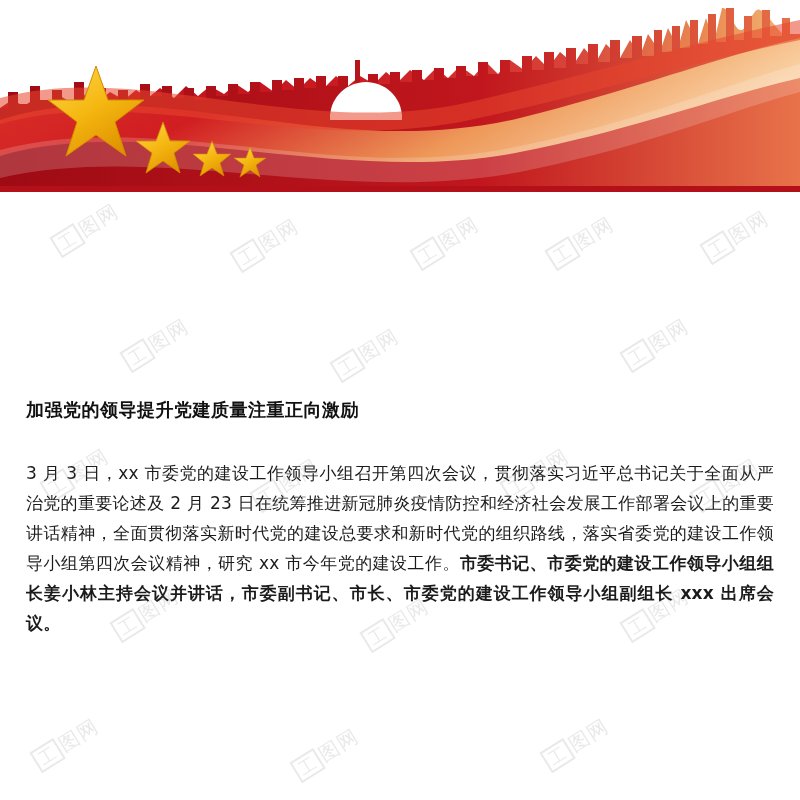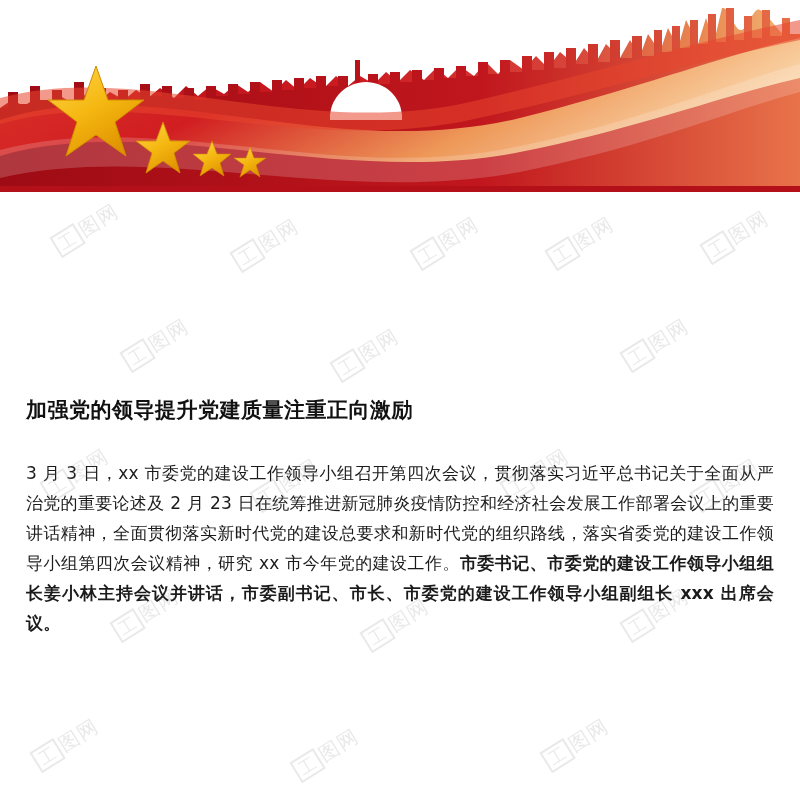--- a/index.html
+++ b/index.html
@@ -65,21 +65,21 @@
     z-index: 2;
     padding: 0 26px;
     box-sizing: border-box;
     width: 800px;
   }
   .title-block {
     margin-top: 196px;
   }
   .doc-title-line {
     font-family: "DejaVu Sans", "Liberation Sans", sans-serif;
-    font-size: 21px;
+    font-size: 18px;
     font-weight: bold;
     color: #111111;
     letter-spacing: 0.5px;
     line-height: 44px;
     white-space: nowrap;
     margin-top: 42px;
   }
   .para {
     font-family: "DejaVu Sans", "Liberation Sans", sans-serif;
     font-size: 17px;

